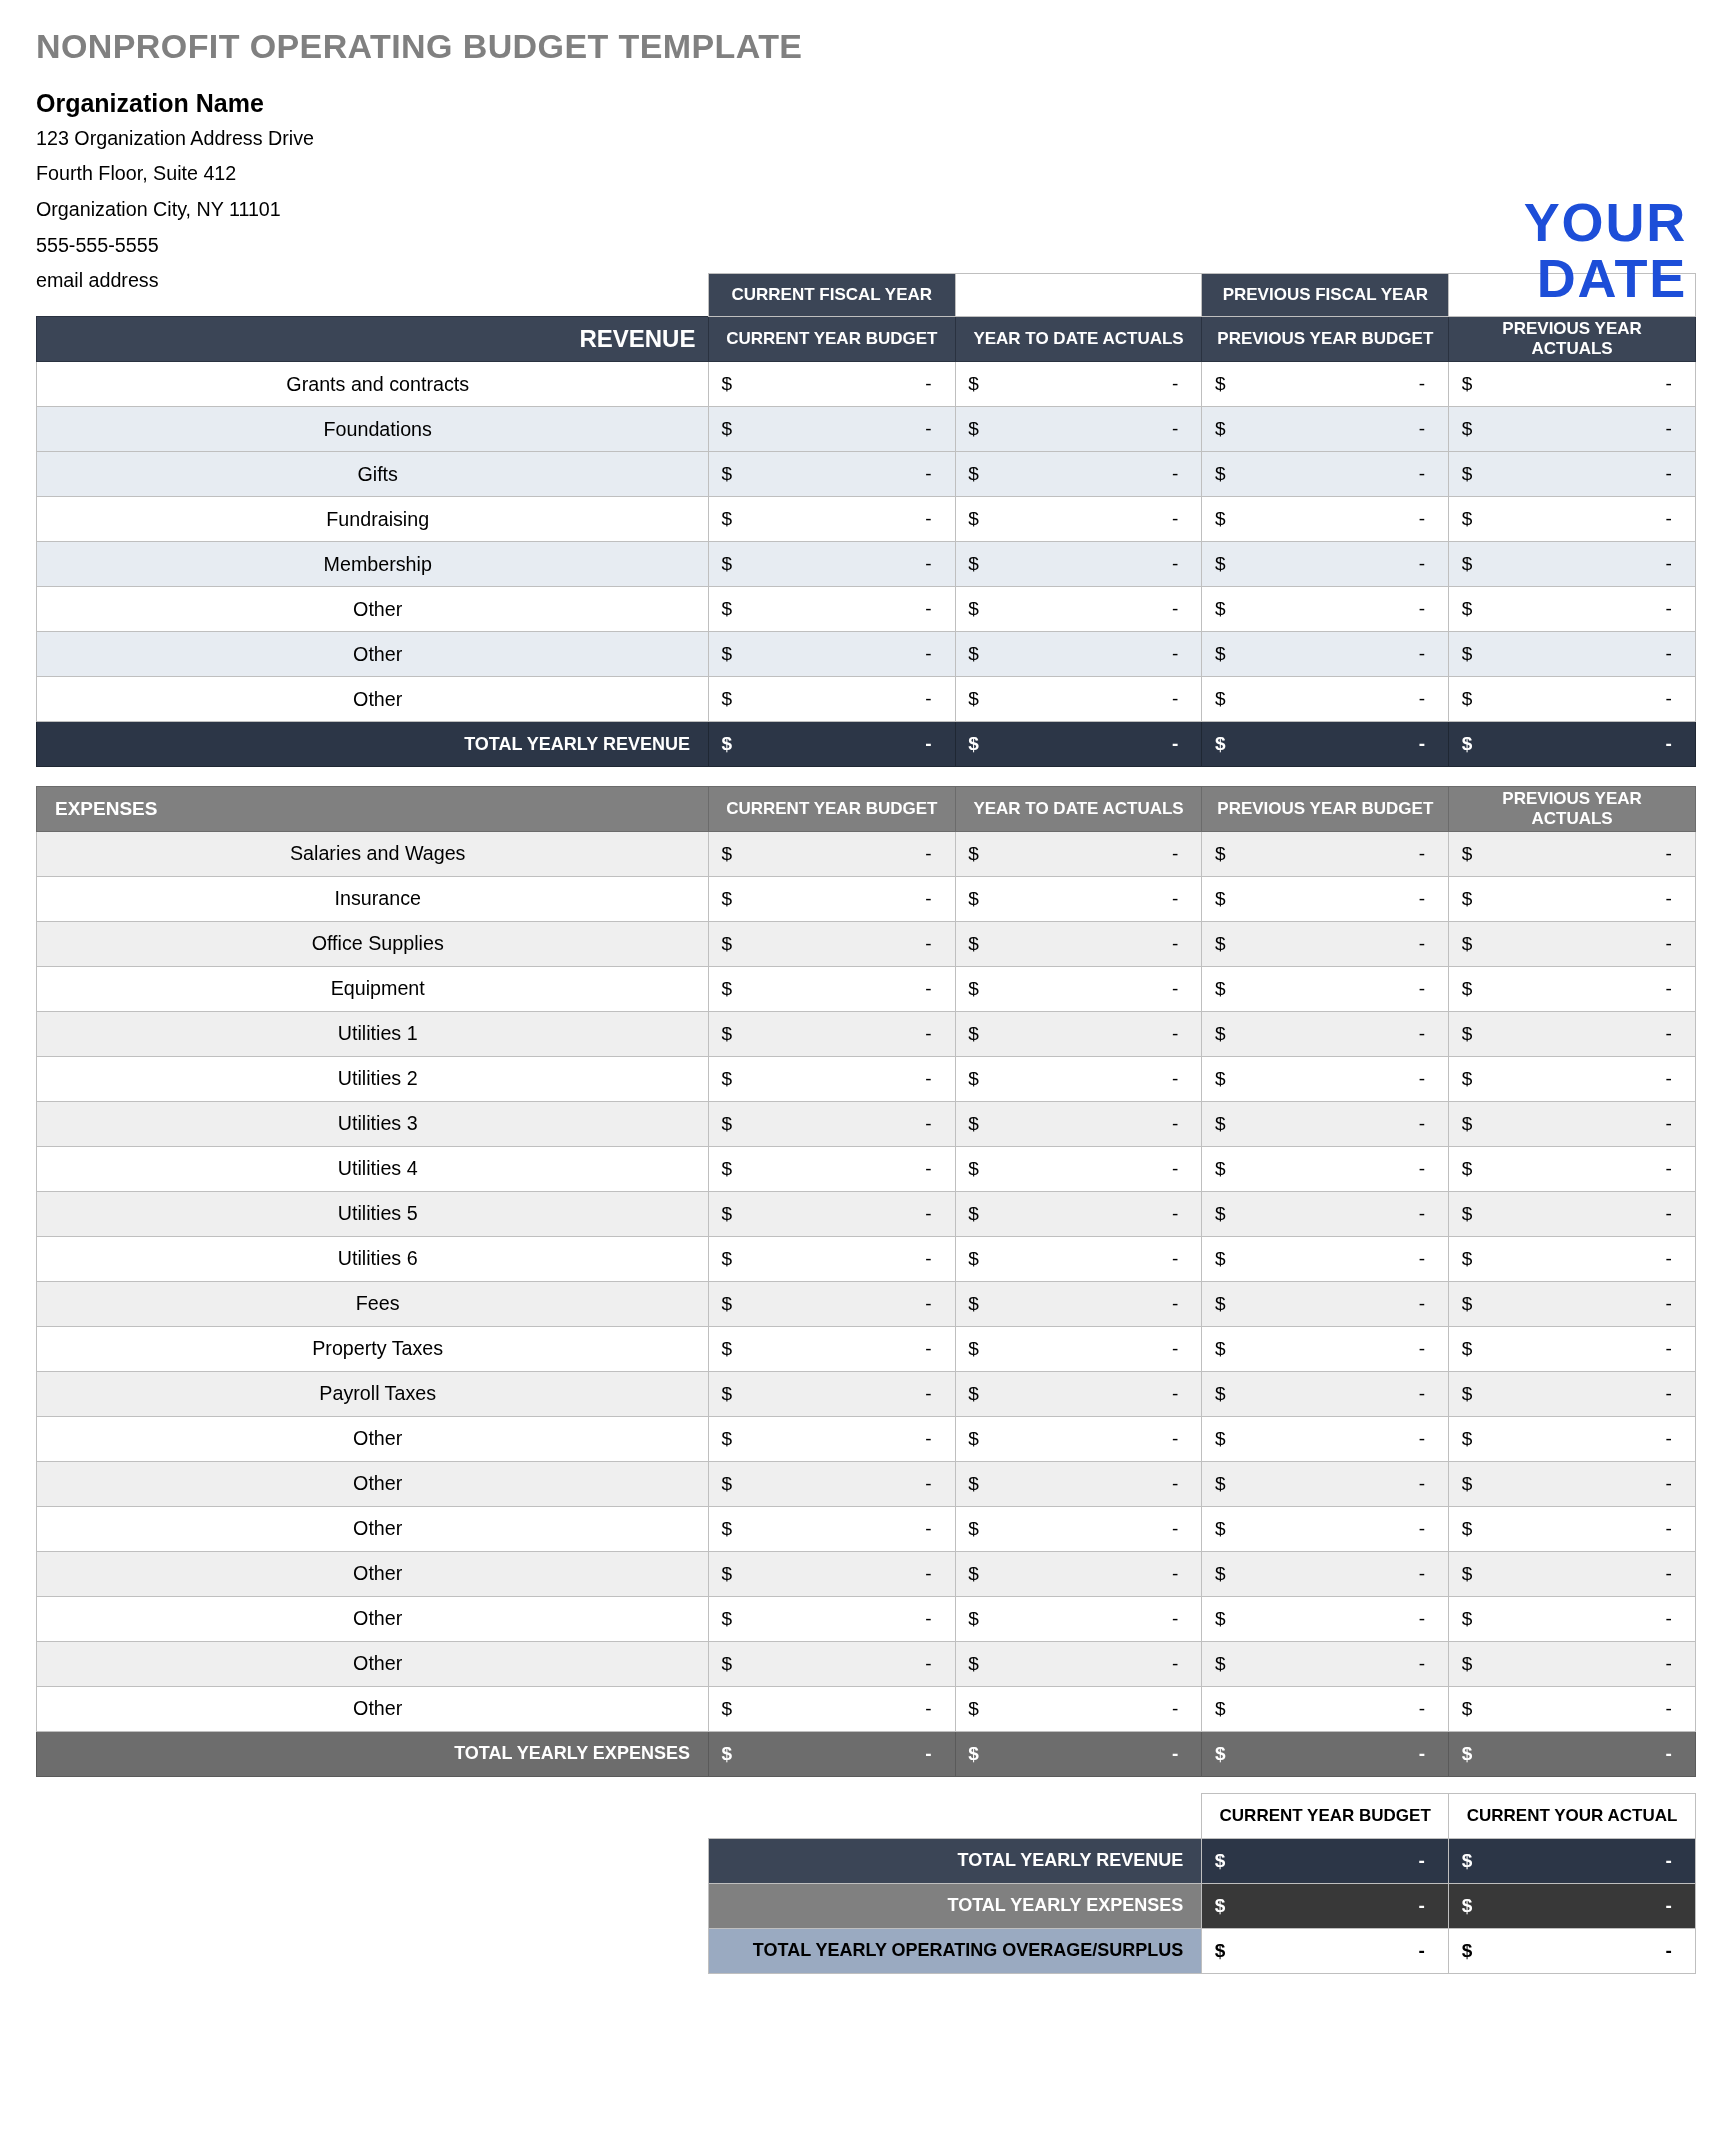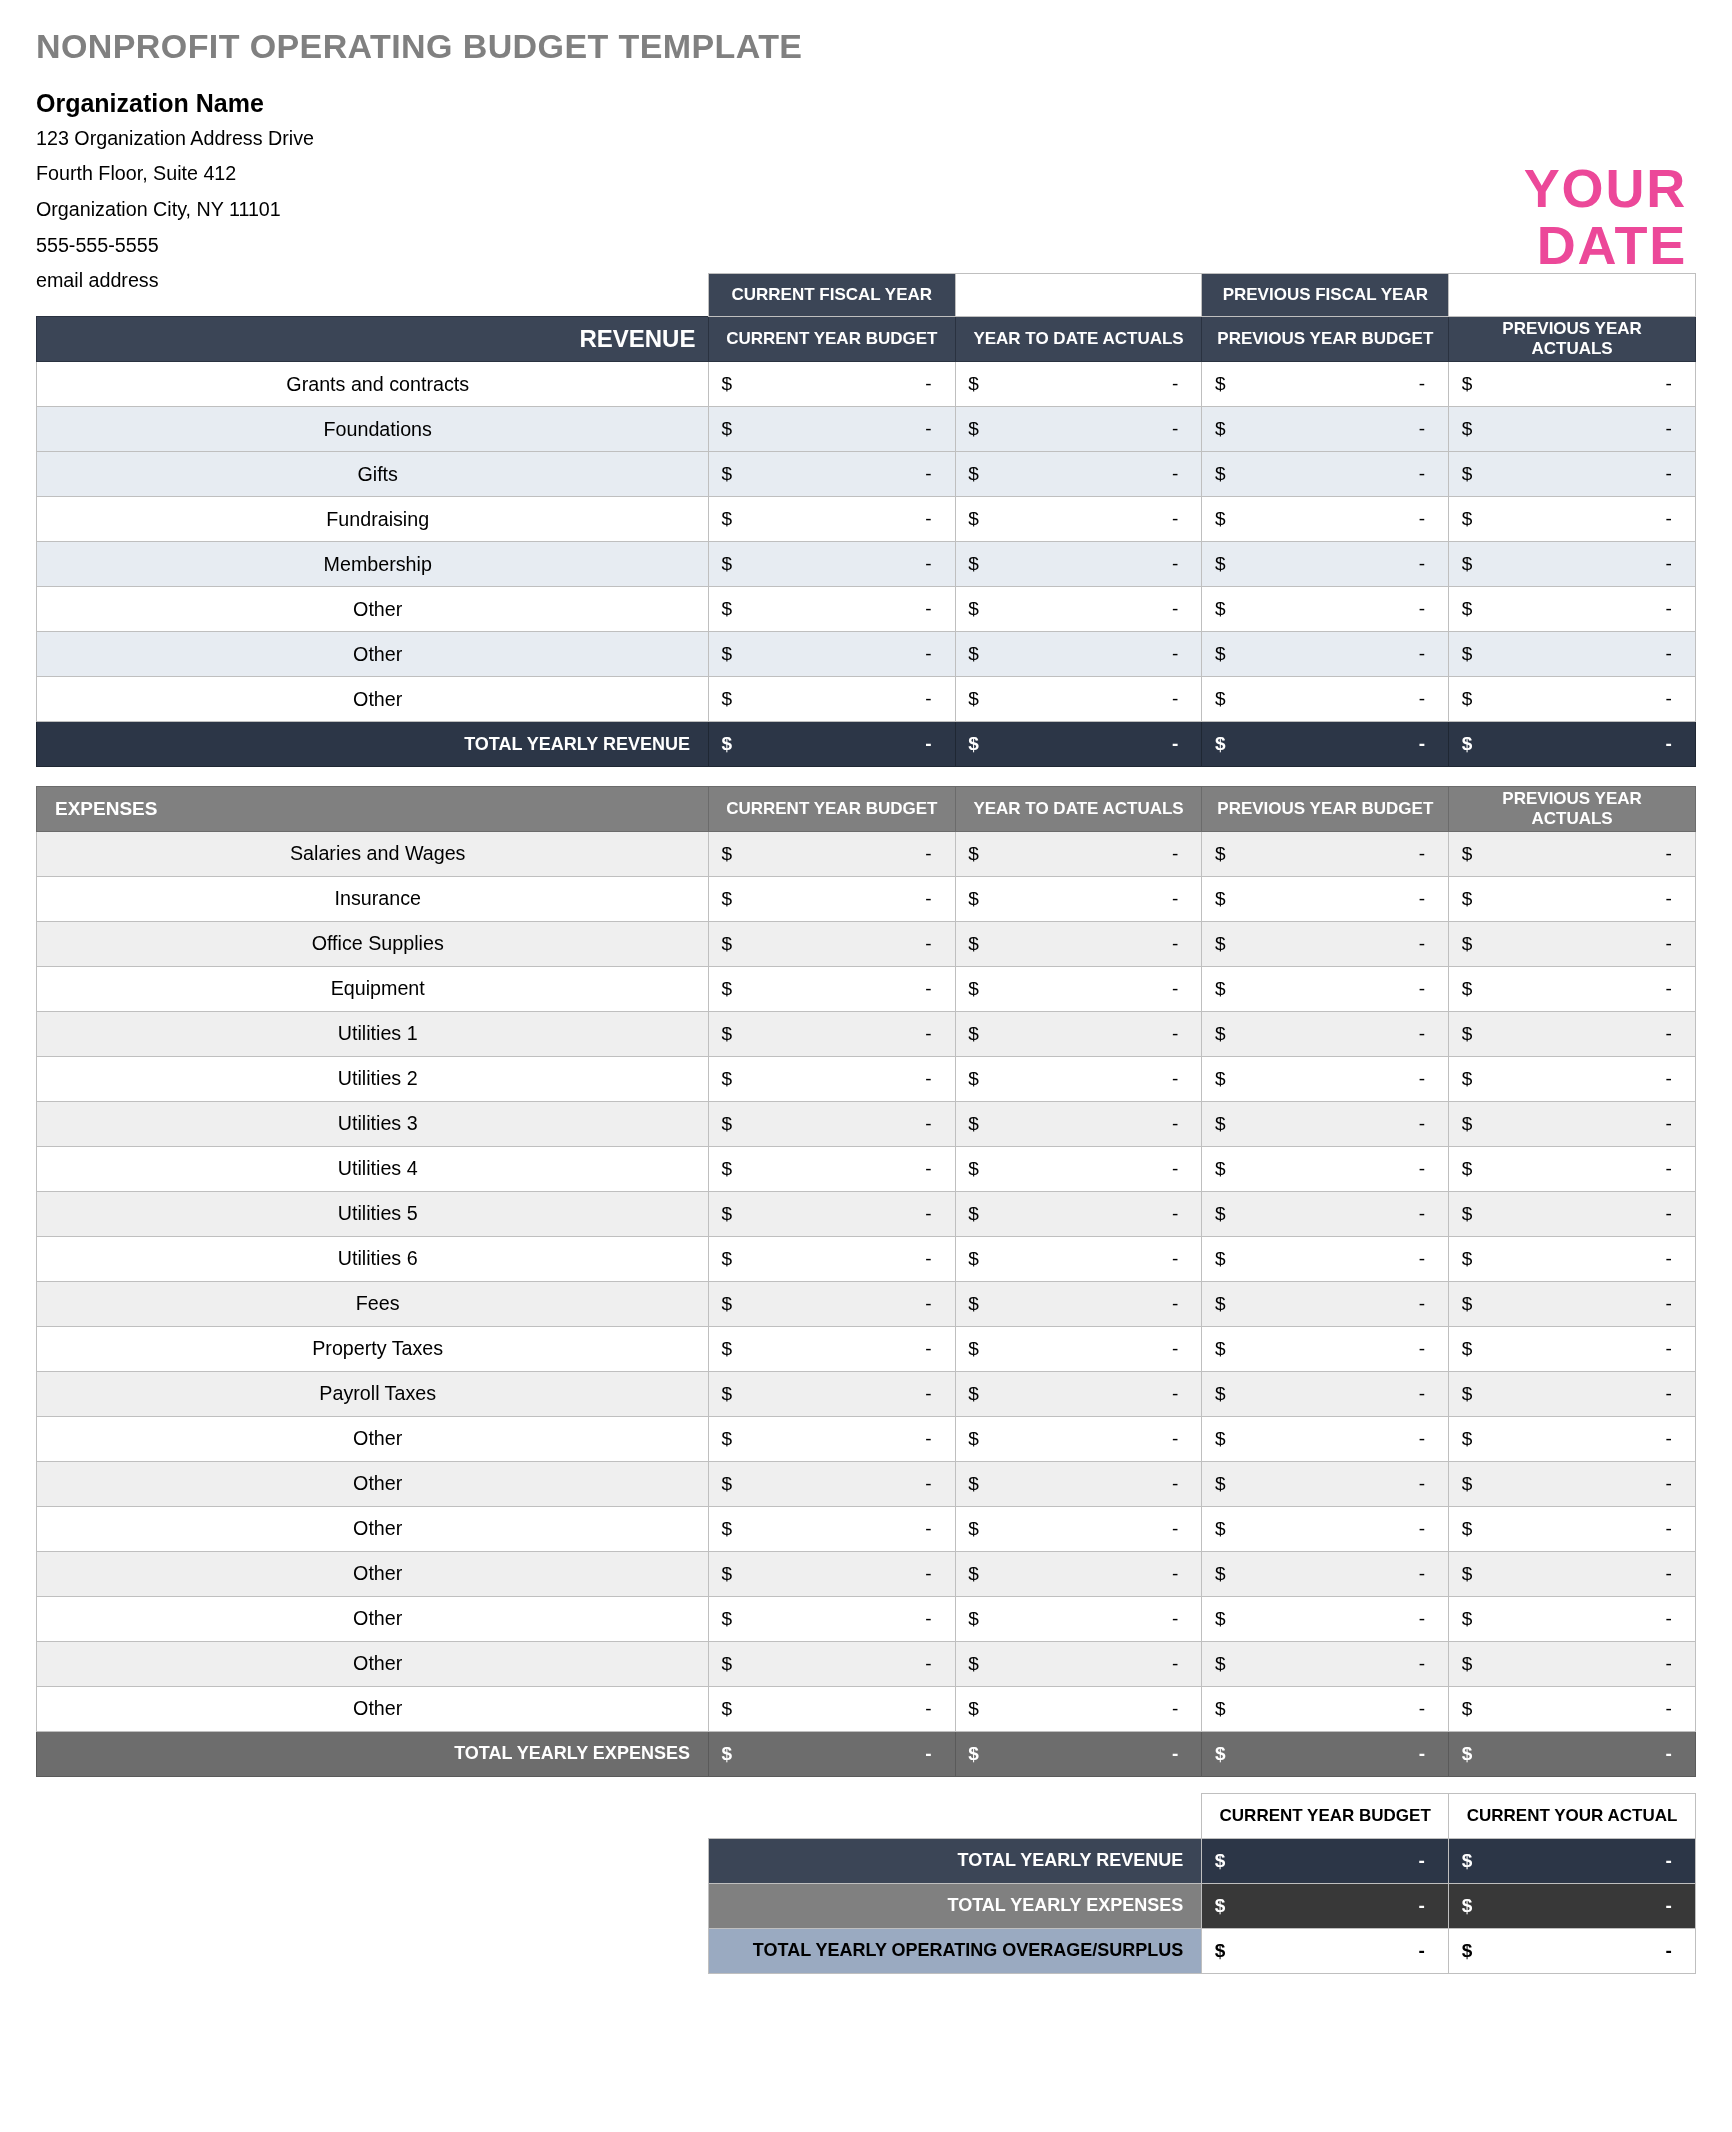--- a/index.html
+++ b/index.html
@@ -13,37 +13,37 @@
   .title {
     font-size: 34px;
     font-weight: bold;
     color: #808080;
     letter-spacing: 0.4px;
     margin-bottom: 25px;
   }
   .header-area {
     display: flex;
     justify-content: space-between;
-    align-items: center;
+    align-items: flex-end;
     gap: 8px;
   }
   .org-block { line-height: 1.0; }
   .org-name {
     font-size: 25px;
     font-weight: bold;
     margin-bottom: 12.5px;
   }
   .org-line {
     font-size: 19.7px;
     margin-bottom: 16px;
   }
   .logo-placeholder {
     font-size: 54px;
     font-weight: bold;
-    color: #ec4899;
+    color: #1d4ed8;
     text-align: right;
     line-height: 1.05;
     letter-spacing: 1.8px;
     margin-top: 36px;
     margin-right: 9px;
   }
   table {
     border-collapse: collapse;
     width: 100%;
     table-layout: fixed;

